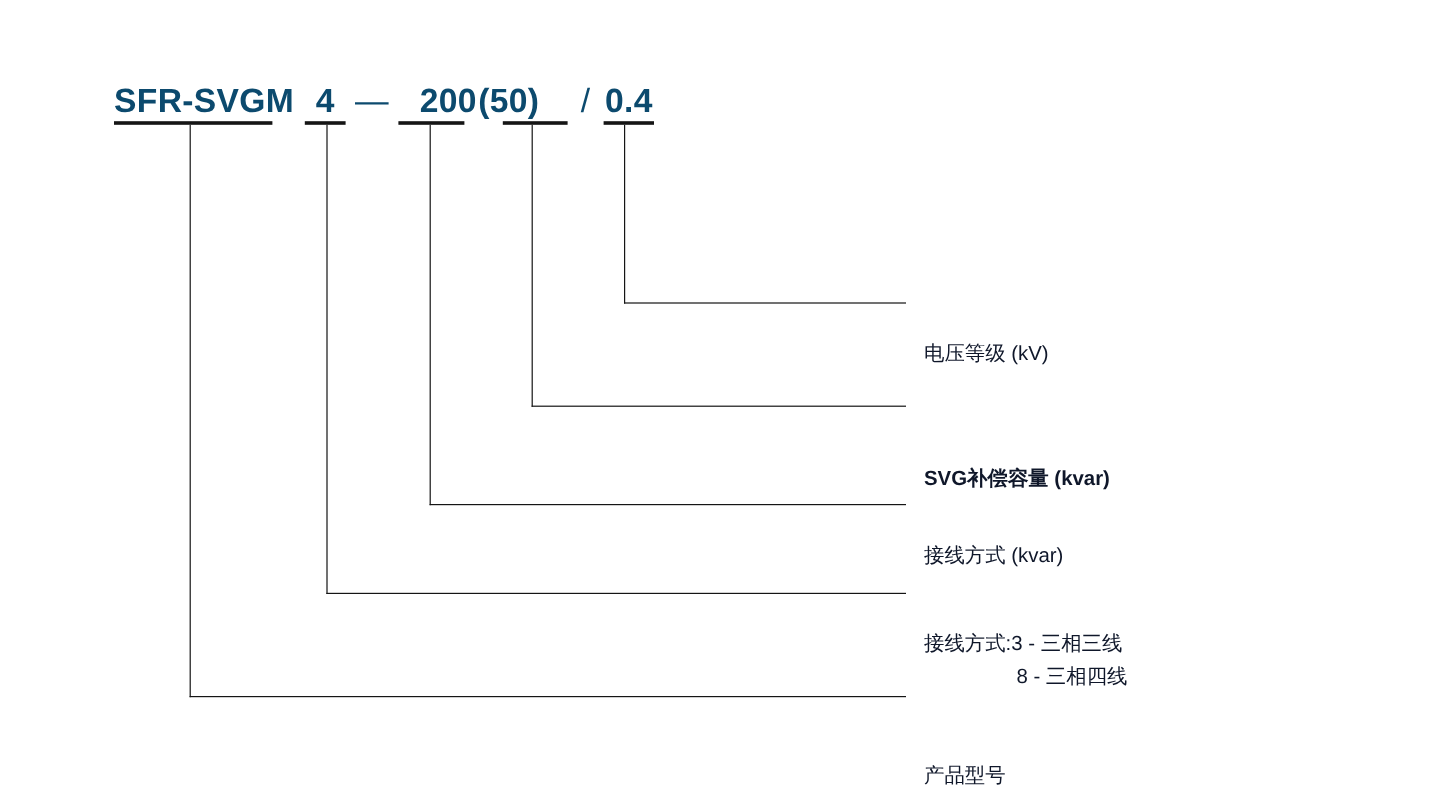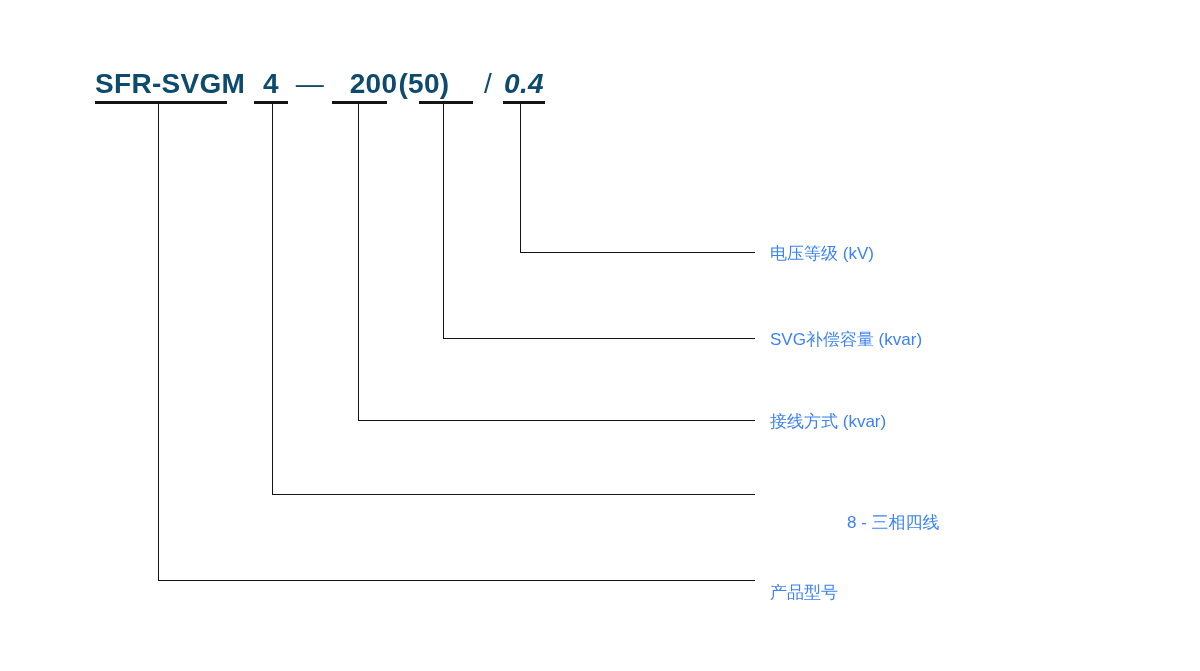--- a/index.html
+++ b/index.html
@@ -26,21 +26,21 @@
     line-height: 1.2;
     letter-spacing: 0.3px;
     white-space: nowrap;
   }
   .seg-prefix   { left: 95px;  width: 132px; }
   .seg-wiring   { left: 254px; width: 34px;  }
   .seg-dash     { left: 288px; width: 44px;  font-weight: 500; }
   .seg-total    { left: 332px; width: 55px; margin-left: 14px;  }
   .seg-svg      { left: 397px; width: 54px;  }
   .seg-slash    { left: 473px; width: 30px;  font-weight: 500; }
-  .seg-voltage  { left: 503px; width: 42px; font-style: italic;  }
+  .seg-voltage  { left: 503px; width: 42px;  }
   
   .underline {
     position: absolute;
     top: 101px;
     height: 3px;
     background: #151515;
   }
   .u-prefix  { left: 95px;  width: 132px; }
   .u-wiring  { left: 254px; width: 34px;  }
   .u-total   { left: 332px; width: 55px;  }
@@ -57,29 +57,30 @@
   .c-wiring  { left: 272px; width: 483px; height: 391px; }
   .c-total   { left: 358px; width: 397px; height: 317px; }
   .c-svg     { left: 443px; width: 312px; height: 235px; }
   .c-voltage { left: 520px; width: 235px; height: 149px; }
   
   .label {
     position: absolute;
     left: 770px;
     font-size: 17px;
     line-height: 1.15;
-    color: #3b82f6;
+    color: #0f172a;
     white-space: nowrap;
+    margin-top: 41px;
   }
   .l-voltage  { top: 244px; }
-  .l-svg      { top: 330px; }
+  .l-svg      { top: 348px; font-weight: bold; }
   .l-total    { top: 412px; }
   .l-wiring1  { top: 486px; }
   .l-wiring2  { top: 513px; left: 847px; }
-  .l-product  { top: 583px; }
+  .l-product  { top: 598px; font-family: Liberation Mono, monospace; }
 </style>
 </head>
 <body>
 
 <div class="stage">
 
   <span class="code-seg seg-prefix">SFR-SVGM</span>
   <span class="code-seg seg-wiring">4</span>
   <span class="code-seg seg-dash">—</span>
   <span class="code-seg seg-total">200</span>
@@ -95,16 +96,17 @@
 
   <div class="connector c-product"></div>
   <div class="connector c-wiring"></div>
   <div class="connector c-total"></div>
   <div class="connector c-svg"></div>
   <div class="connector c-voltage"></div>
 
   <div class="label l-voltage">电压等级 (kV)</div>
   <div class="label l-svg">SVG补偿容量 (kvar)</div>
   <div class="label l-total">接线方式 (kvar)</div>
+  <div class="label l-wiring1">接线方式:3 - 三相三线</div>
   <div class="label l-wiring2">8 - 三相四线</div>
   <div class="label l-product">产品型号</div>
 
 </div>
 
 </body></html>

